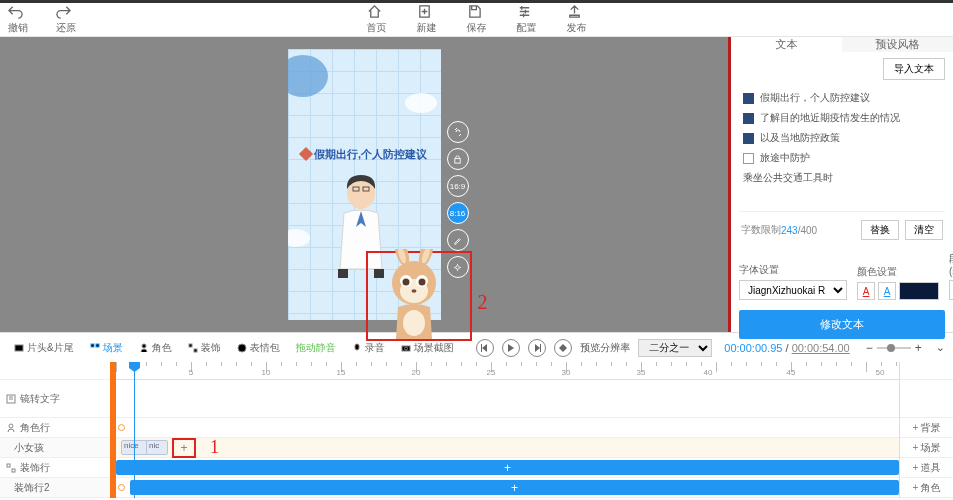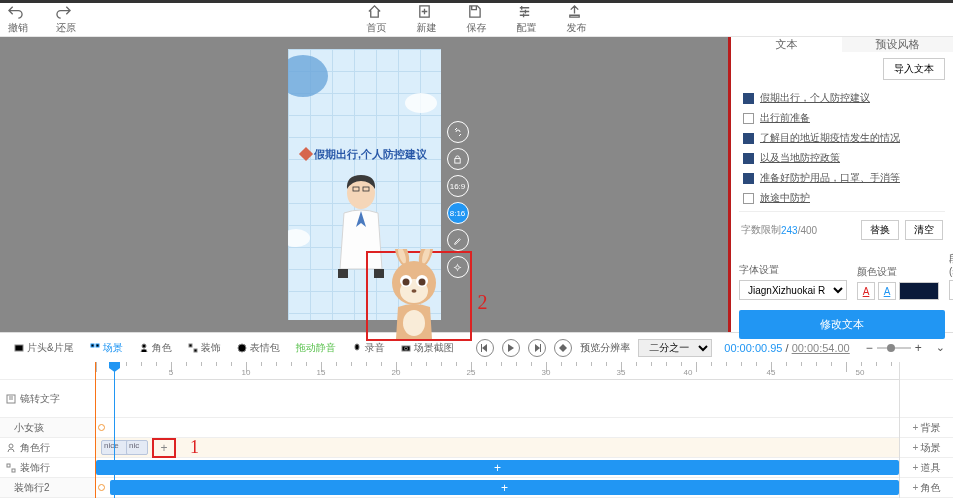--- a/index.html
+++ b/index.html
@@ -28,21 +28,21 @@
 .aspect-btn { width: 22px; height: 22px; border-radius: 50%; background: #888; color: #fff; font-size: 8px; display: flex; align-items: center; justify-content: center; cursor: pointer; border: 1.5px solid #fff; }
 .aspect-btn.active { background: #2196f3; }
 
 .side { width: 225px; background: #fff; border-left: 3px solid #b91c1c; display: flex; flex-direction: column; }
 .side-tabs { display: flex; height: 32px; }
 .side-tab { flex: 1; display: flex; align-items: center; justify-content: center; font-size: 11px; background: #f6f6f6; color: #666; cursor: pointer; }
 .side-tab.active { background: #fff; }
 .side-body { flex: 1; padding: 6px 8px 8px; display: flex; flex-direction: column; gap: 4px; position: relative; }
 .import-btn { align-self: flex-end; border: 1px solid #ccc; padding: 3px 10px; font-size: 10px; background: #fff; cursor: pointer; margin-bottom: 4px; }
 .checklist { height: 124px; overflow: auto; border-bottom: 1px solid #eee; }
-.check-item { display: flex; align-items: center; gap: 6px; padding: 3px 4px; font-size: 10px; color: #555; text-decoration: underline; }
+.check-item { display: flex; align-items: center; gap: 6px; padding: 3px 4px; font-size: 10px; color: #555; }
 .cb { width: 11px; height: 11px; border: 1px solid #999; display: inline-block; }
 .cb.f { background: #2b4a7a; border-color: #2b4a7a; }
 .limit { font-size: 10px; color: #888; padding: 4px 2px; display: flex; align-items: center; }
 .limit .c { color: #2196f3; }
 .limit-btns { margin-left: auto; display: flex; gap: 6px; }
 .limit-btns button { font-size: 10px; border: 1px solid #ccc; background: #fff; padding: 2px 8px; cursor: pointer; }
 .font-row { display: flex; gap: 10px; align-items: flex-end; padding: 4px 0; }
 .font-col { display: flex; flex-direction: column; gap: 3px; font-size: 10px; color: #666; }
 .sel { border: 1px solid #ccc; height: 20px; font-size: 10px; padding: 0 4px; background: #fff; }
 .cbtn { width: 18px; height: 18px; border: 1px solid #ccc; display: flex; align-items: center; justify-content: center; font-size: 10px; cursor: pointer; }
@@ -63,21 +63,21 @@
 .pv-sel { border: 1px solid #ccc; height: 18px; font-size: 10px; padding: 0 6px; }
 .time { font-size: 11px; margin-left: 4px; }
 .time .cur { color: #2196f3; }
 .time .tot { color: #888; text-decoration: underline; }
 .zoom { display: flex; align-items: center; gap: 4px; margin-left: 8px; }
 .zoom span { cursor: pointer; font-size: 12px; }
 .zoom .bar { width: 34px; height: 2px; background: #ccc; position: relative; }
 .zoom .bar::after { content: ""; position: absolute; left: 30%; top: -3px; width: 8px; height: 8px; background: #888; border-radius: 50%; }
 
 .tl-body { display: flex; background: #fff; }
-.tl-labels { width: 96px; border-right: 1px solid #f97316; }
+.tl-labels { width: 116px; border-right: 6px solid #f97316; }
 .tl-row { height: 20px; border-bottom: 1px solid #eee; display: flex; align-items: center; padding: 0 6px; font-size: 10px; color: #666; gap: 4px; }
 .tl-row.h { height: 38px; }
 .tl-row.sub { padding-left: 14px; background: #fafafa; }
 .tl-row svg { width: 10px; height: 10px; stroke: #888; fill: none; }
 .tl-tracks { flex: 1; overflow: hidden; position: relative; }
 .ruler { height: 18px; border-bottom: 1px solid #ddd; position: relative; background: #fff; }
 .tick { position: absolute; top: 0; width: 1px; height: 4px; background: #bbb; }
 .tick.l { height: 10px; }
 .tick-lbl { position: absolute; top: 6px; font-size: 8px; color: #999; transform: translateX(-50%); }
 .playhead { position: absolute; top: 0; bottom: 0; width: 1px; background: #2196f3; left: 18px; }
@@ -220,34 +220,26 @@
       <div class="side-tab">预设风格</div>
     </div>
     <div class="side-body">
       <button class="import-btn">导入文本</button>
       <div class="checklist">
         <div class="check-item">
             <span class="cb f"></span>
             <span>假期出行，个人防控建议</span>
           </div>
         <div class="check-item">
-            <span class="cb"></span>
-            <span>出行前准备</span>
-          </div>
-        <div class="check-item">
             <span class="cb f"></span>
             <span>了解目的地近期疫情发生的情况</span>
           </div>
         <div class="check-item">
             <span class="cb f"></span>
             <span>以及当地防控政策</span>
-          </div>
-        <div class="check-item">
-            <span class="cb f"></span>
-            <span>准备好防护用品，口罩、手消等</span>
           </div>
         <div class="check-item">
             <span class="cb"></span>
             <span>旅途中防护</span>
           </div>
         <div class="check-item">
             <span>乘坐公共交通工具时</span>
           </div>
       </div>
       <div class="limit">
@@ -369,29 +361,29 @@
 <div class="tl-body">
   <div class="tl-labels">
     <div class="tl-row" style="height:18px"></div>
     <div class="tl-row h dubtext">
         <svg viewBox="0 0 10 10">
           <rect x="1" y="1" width="8" height="8"></rect>
           <path d="M3 3h4M3 5h4"></path>
         </svg>
         <span>镜转文字</span>
       </div>
-    <div class="tl-row sub">
-        <span>小女孩</span>
-      </div>
     <div class="tl-row">
         <svg viewBox="0 0 10 10">
           <circle cx="5" cy="3" r="2"></circle>
           <path d="M2 9a3 3 0 016 0"></path>
         </svg>
         <span>角色行</span>
+      </div>
+    <div class="tl-row sub">
+        <span>小女孩</span>
       </div>
     <div class="tl-row">
         <svg viewBox="0 0 10 10">
           <rect x="1" y="1" width="3" height="3"></rect>
           <rect x="6" y="6" width="3" height="3"></rect>
         </svg>
         <span>装饰行</span>
       </div>
     <div class="tl-row sub">
         <span>装饰行2</span>

